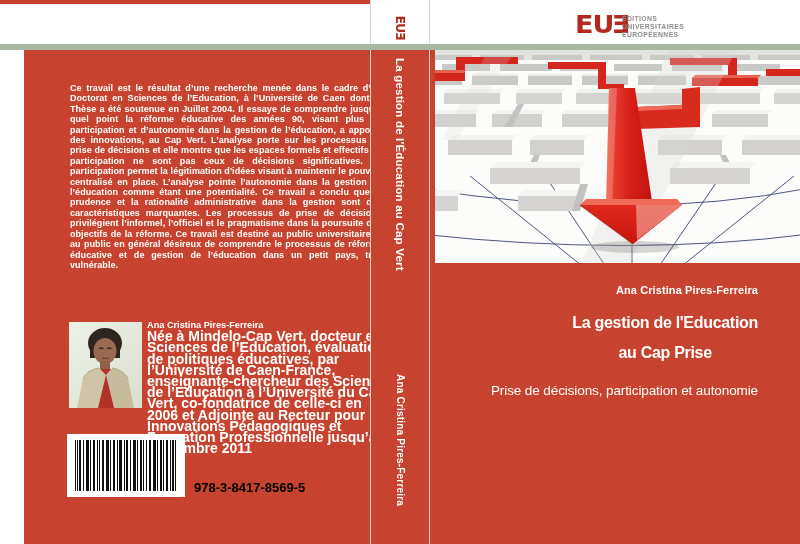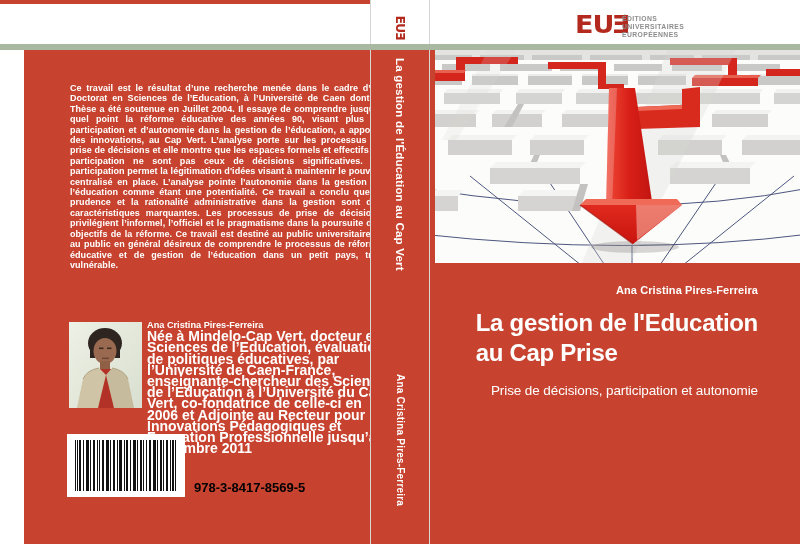--- a/index.html
+++ b/index.html
@@ -55,22 +55,22 @@
     font-size:6.8px;line-height:8px;letter-spacing:0.4px;font-weight:bold;
   }
   .maze{position:absolute;left:0;top:50px;width:370px;height:213px;}
   .maze svg{display:block;}
   .front-red{position:absolute;left:0;top:263px;width:370px;height:281px;background:#c7432f;}
   .front-author{
     position:absolute;right:42px;top:21px;color:#ffffff;
     font-size:11px;font-weight:bold;letter-spacing:0.1px;
   }
   .title{
-    position:absolute;right:42px;top:45px;margin:0;text-align:left;
-    color:#ffffff;font-size:24px;font-weight:bold;line-height:30px;letter-spacing:-0.3px;
+    position:absolute;right:42px;top:45px;margin:0;text-align:center;
+    color:#ffffff;font-size:16px;font-weight:bold;line-height:30px;letter-spacing:-0.3px;
   }
   .subtitle{
     position:absolute;right:42px;top:120px;color:#ffffff;
     font-size:13.5px;font-weight:normal;letter-spacing:-0.1px;
   }
   
   .green-band{position:absolute;left:0;top:44px;width:800px;height:6px;background:#a9b8a0;}
 </style>
 </head>
 <body>

